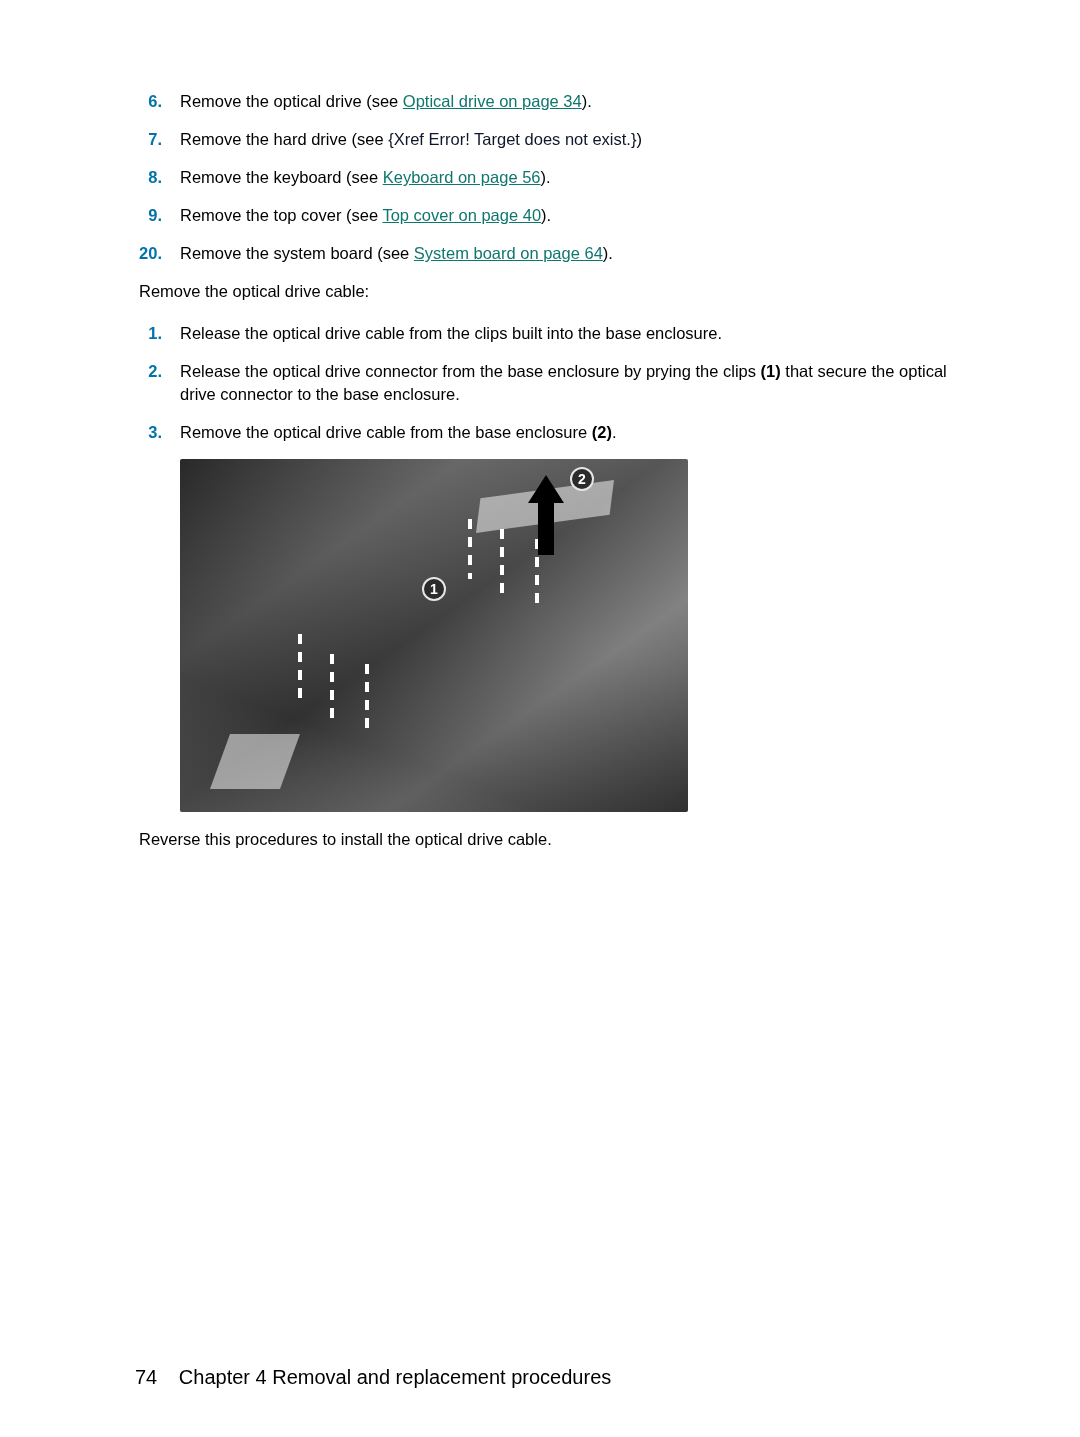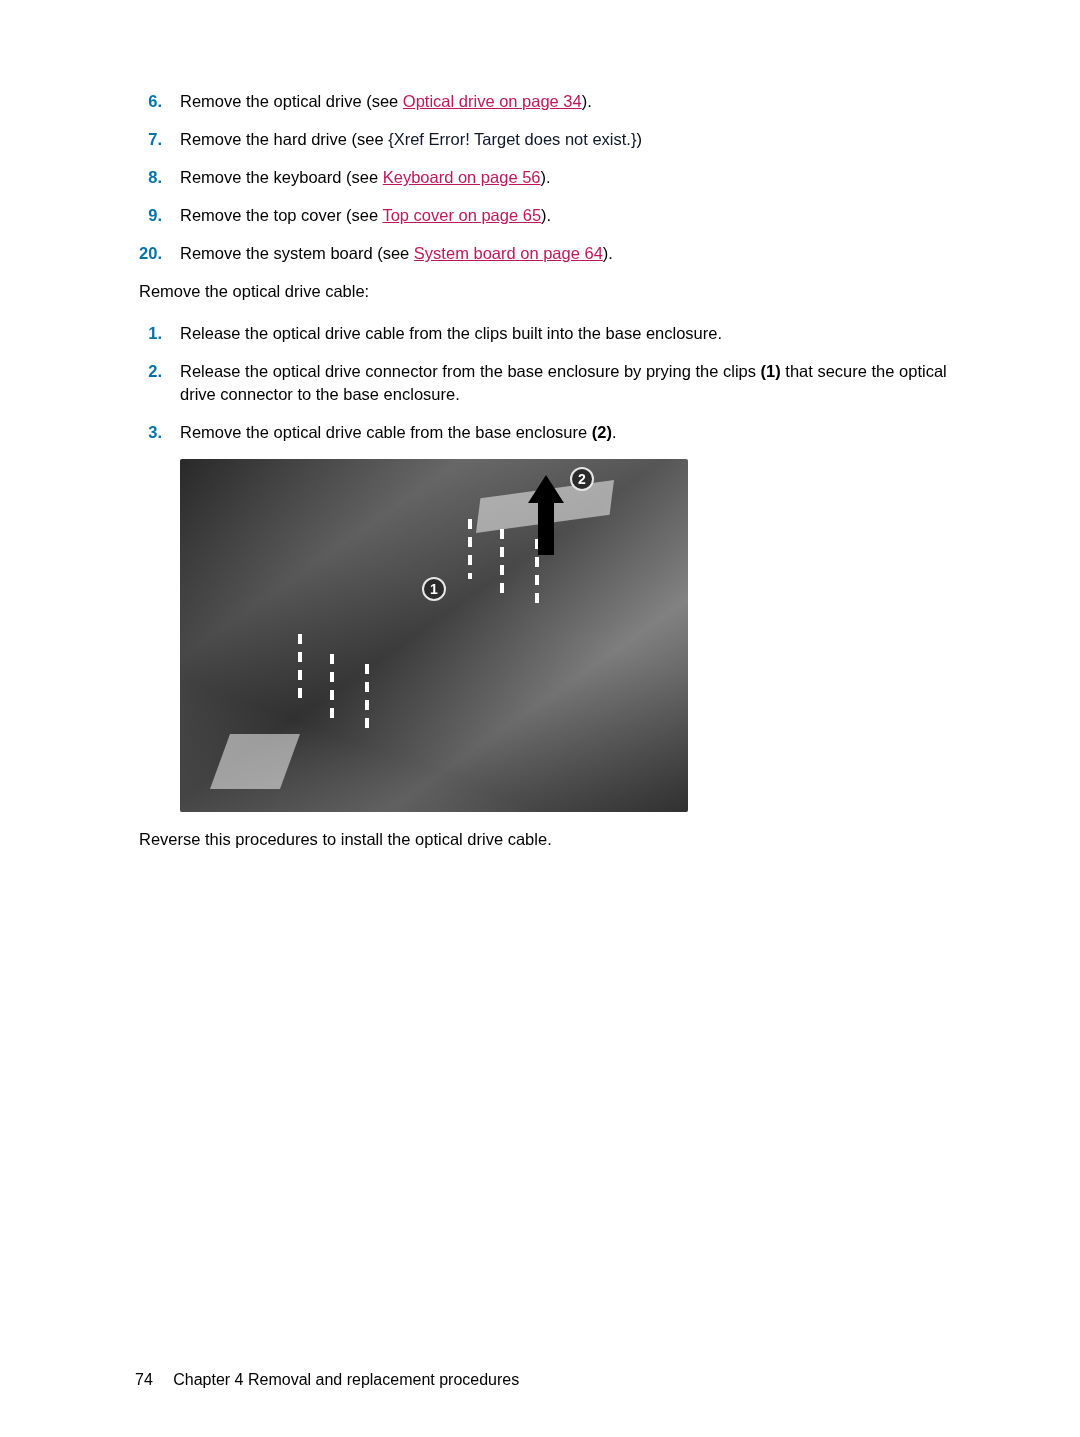--- a/index.html
+++ b/index.html
@@ -31,21 +31,21 @@
       text-align: right;
       padding-right: 18px;
     }
     ol.tight li .num {
       min-width: 45px;
     }
     .item-body {
       flex: 1;
     }
     a.xref {
-      color: #be185d;
+      color: #0f766e;
       text-decoration: underline;
       text-align: center;
     }
     .xref-error {
       color: #0f172a;
     }
     .para {
       margin: 4px 0 18px 4px;
       line-height: 1.4;
     }
@@ -105,21 +105,21 @@
     }
     .plate {
       position:absolute;
       background: rgba(240,240,240,0.55);
       transform: skewX(-20deg);
     }
     .footer {
       position: absolute;
       bottom: 48px;
       left: 135px;
-      font-size: 16px;
+      font-size: 20px;
     }
     .footer .pagenum {
       display:inline-block;
       margin-right: 16px;
     }
     strong.inline { font-weight: bold; }
   </style>
 </head>
 <body>
 
@@ -140,21 +140,21 @@
     </li>
     <li>
       <span class="num">8.</span>
       <span class="item-body">
         <span>Remove the keyboard (see </span><a href="#" class="xref">Keyboard on page 56</a><span>).</span>
       </span>
     </li>
     <li>
       <span class="num">9.</span>
       <span class="item-body">
-        <span>Remove the top cover (see </span><a href="#" class="xref">Top cover on page 65</a><span>).</span>
+        <span>Remove the top cover (see </span><a href="#" class="xref">Top cover on page 40</a><span>).</span>
       </span>
     </li>
     <li>
       <span class="num">20.</span>
       <span class="item-body">
         <span>Remove the system board (see </span><a href="#" class="xref">System board on page 64</a><span>).</span>
       </span>
     </li>
   </ol>
 

